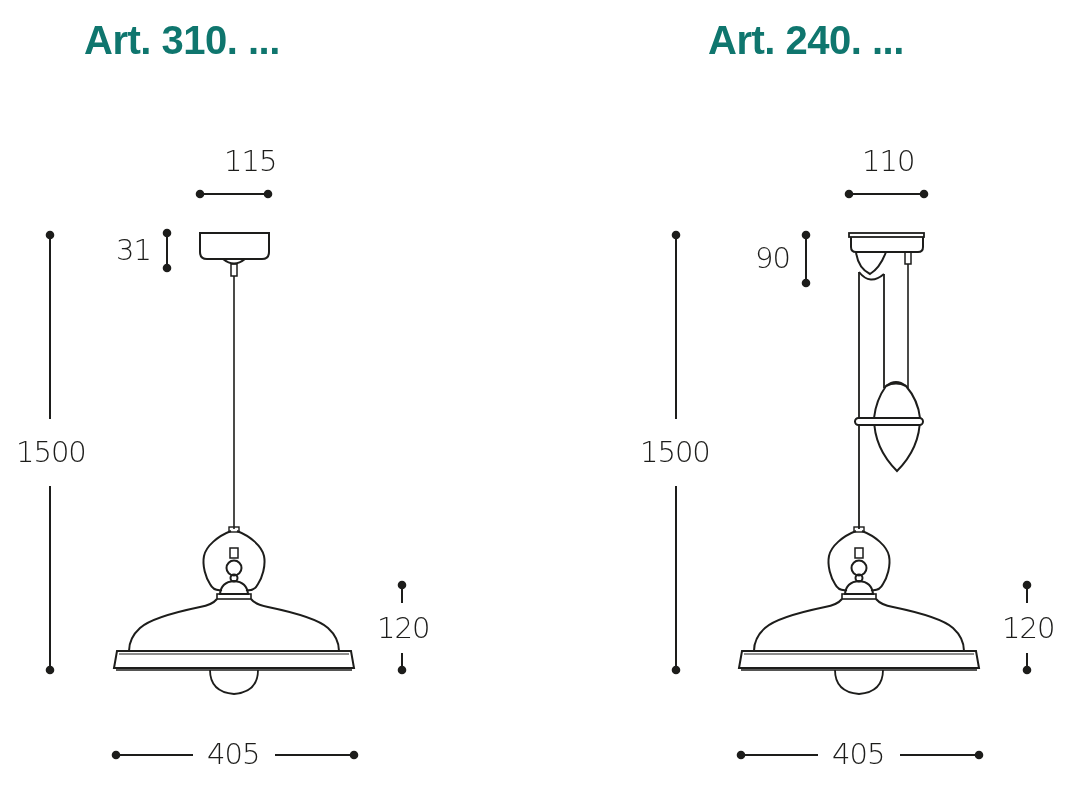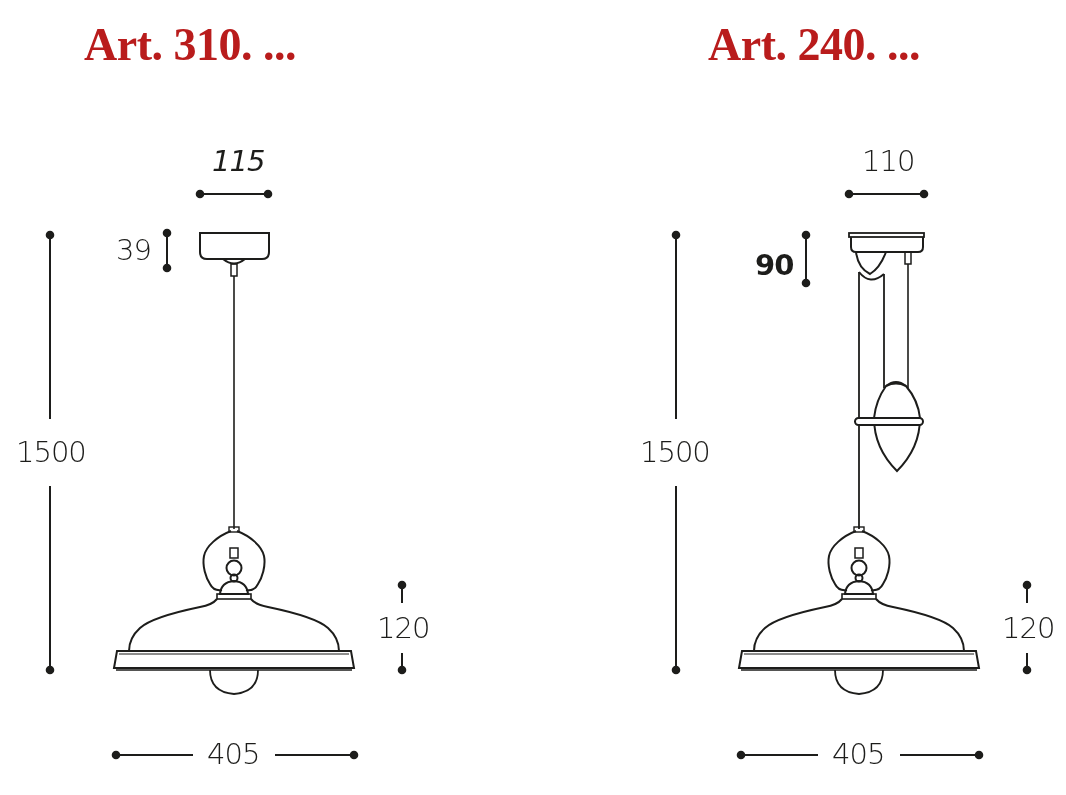--- a/index.html
+++ b/index.html
@@ -1,34 +1,34 @@
 <!DOCTYPE html>
 <html><head>
 <meta charset="utf-8">
 <style>
   html, body { margin: 0; padding: 0; background: #ffffff; }
   body { width: 1066px; height: 795px; position: relative; overflow: hidden; font-family: "Liberation Sans", sans-serif; color: #1d1d1b; }
-  .title { position: absolute; top: 18px; font-family: Liberation Serif, serif; font-weight: bold; font-size: 46px; letter-spacing: -0.5px; color: #b91c1c; white-space: nowrap; }
+  .title { position: absolute; top: 18px; font-family: Liberation Sans, sans-serif; font-weight: bold; font-size: 40px; letter-spacing: -0.5px; color: #0f766e; white-space: nowrap; }
   .dim { position: absolute; font-family: "DejaVu Sans", sans-serif; font-size: 29px; font-weight: 300; color: #1d1d1b; white-space: nowrap; letter-spacing: -1px; }
   svg.drawing { position: absolute; left: 0; top: 0; }
 </style>
 </head>
 <body>
 
 <div class="title" style="left:84px;">Art. 310. ...</div>
 <div class="title" style="left:708px;">Art. 240. ...</div>
 
-<div class="dim" style="left:212px; top:144px;font-style:italic;">115</div>
-<div class="dim" style="left:116px; top:233px;">39</div>
+<div class="dim" style="left:224px; top:144px;">115</div>
+<div class="dim" style="left:116px; top:233px;">31</div>
 <div class="dim" style="left:16px; top:435px;">1500</div>
 <div class="dim" style="left:377px; top:611px;">120</div>
 <div class="dim" style="left:207px; top:737px;">405</div>
 
 <div class="dim" style="left:862px; top:144px;">110</div>
-<div class="dim" style="left:755px; top:248px;font-weight:bold;">90</div>
+<div class="dim" style="left:755px; top:241px;">90</div>
 <div class="dim" style="left:640px; top:435px;">1500</div>
 <div class="dim" style="left:1002px; top:611px;">120</div>
 <div class="dim" style="left:832px; top:737px;">405</div>
 
 <svg class="drawing" width="1066" height="795" viewBox="0 0 1066 795">
   <defs>
     <g id="dot">
         <circle r="3.3" fill="#1d1d1b"></circle>
       </g>
   </defs>

